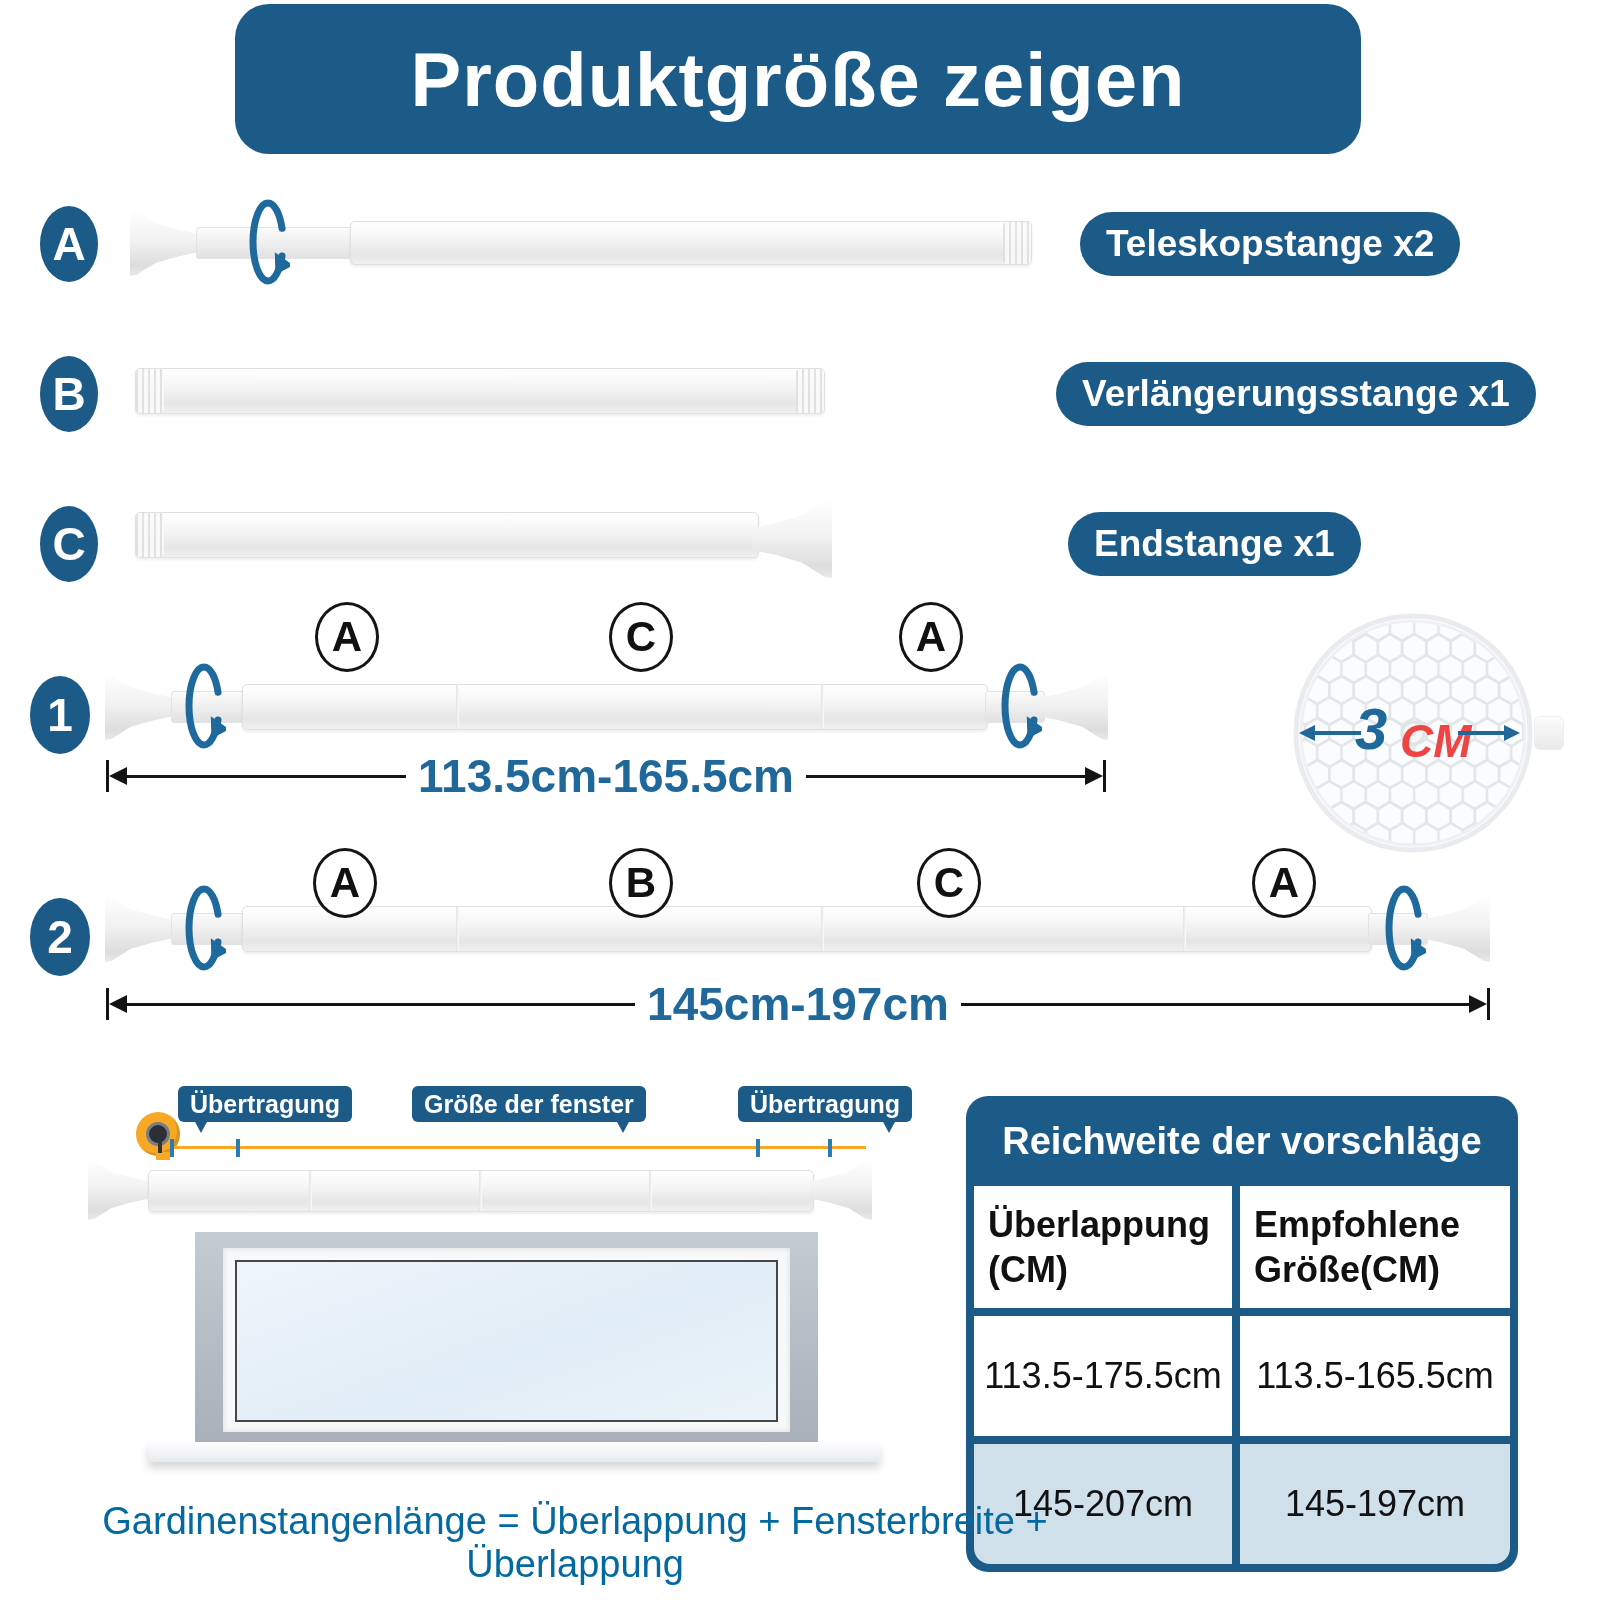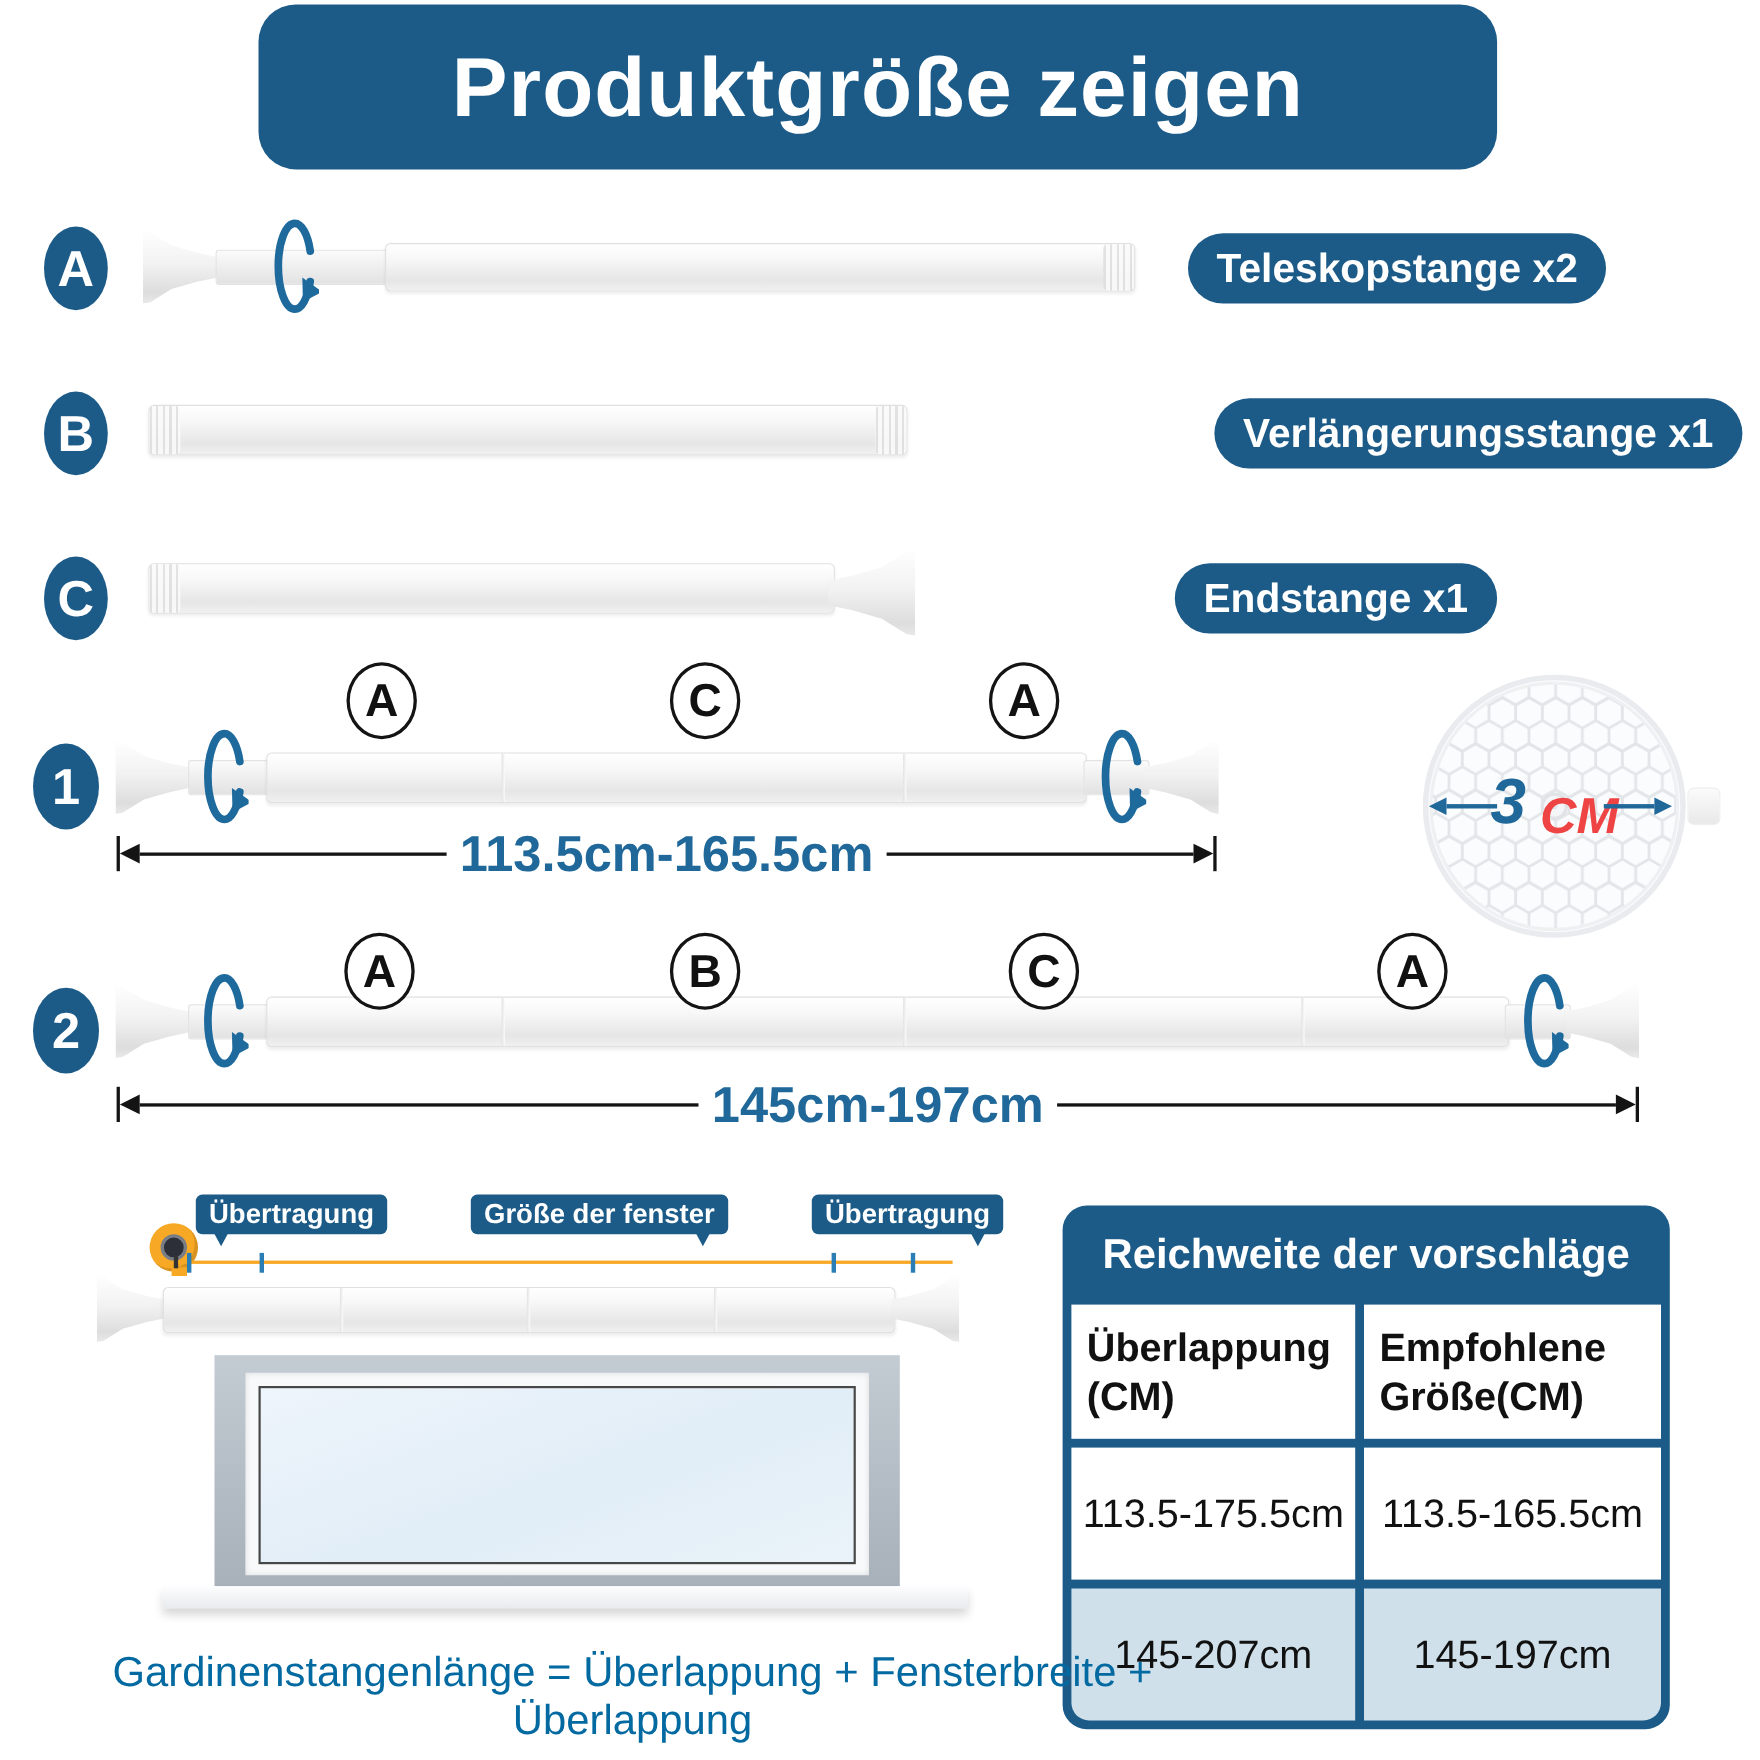--- a/index.html
+++ b/index.html
@@ -163,21 +163,21 @@
     <span>Teleskopstange x2</span>
   </div>
 
   <div class="abs badge" style="left:40px; top:356px;">
     <span>B</span>
   </div>
   <div class="abs tube" style="left:135px; top:368px; width:688px; height:44px;">
     <div class="threads left"></div>
     <div class="threads right"></div>
   </div>
-  <div class="abs pill" style="left:1104px; top:362px;text-align:right;">
+  <div class="abs pill" style="left:1056px; top:362px;text-align:right;">
     <span>Verlängerungsstange x1</span>
   </div>
 
   <div class="abs badge" style="left:40px; top:506px;">
     <span>C</span>
   </div>
   <div class="abs tube" style="left:135px; top:512px; width:622px; height:44px;">
     <div class="threads left"></div>
   </div>
   <div class="abs cap flip" style="left:752px; top:500px; width:80px; height:78px;"></div>
@@ -277,21 +277,21 @@
     <div class="label">145cm-197cm</div>
     <div class="line"></div>
     <div class="head-r"></div>
     <div class="tick"></div>
   </div>
 
   <div class="abs bubble" style="left:178px; top:1086px;">
     <span>Übertragung</span>
     <div class="tail tl"></div>
   </div>
-  <div class="abs bubble" style="left:428px; top:1086px;">
+  <div class="abs bubble" style="left:412px; top:1086px;">
     <span>Größe der fenster</span>
     <div class="tail tr"></div>
   </div>
   <div class="abs bubble" style="left:738px; top:1086px;">
     <span>Übertragung</span>
     <div class="tail tr"></div>
   </div>
 
   <div class="abs tape-body" style="left:136px; top:1112px;">
     <div class="tape-lens"></div>

